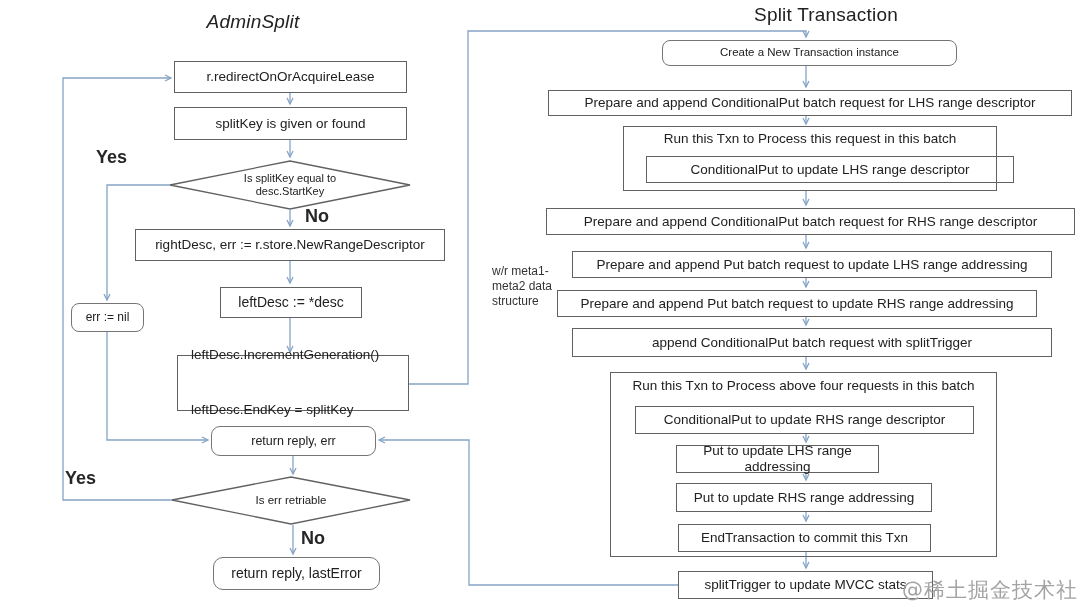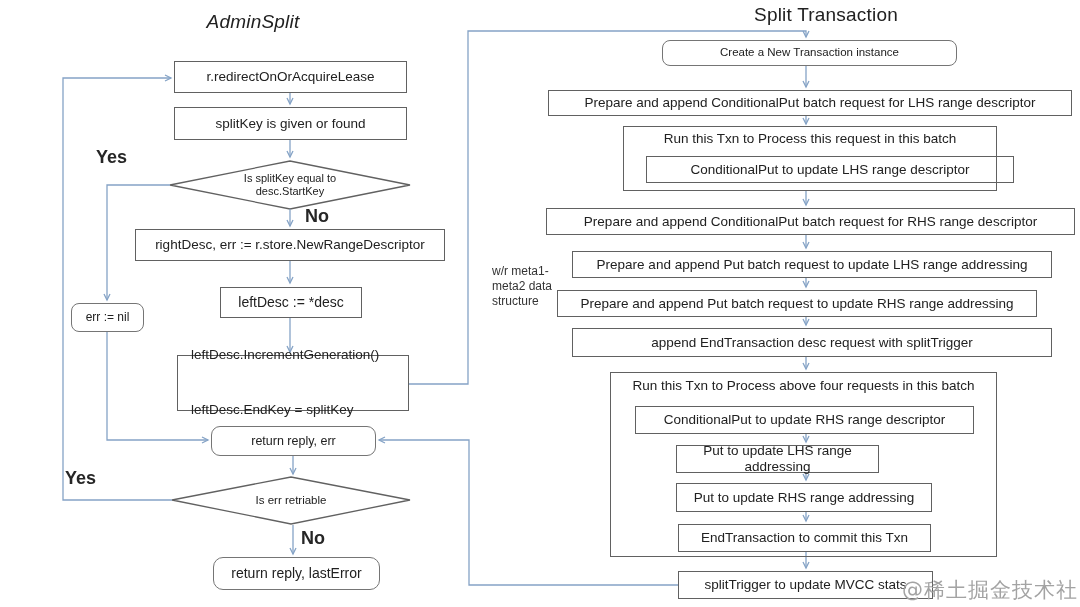--- a/index.html
+++ b/index.html
@@ -143,21 +143,21 @@
   <div class="container-box" style="left:623px;top:126px;width:374px;height:65px;"></div>
   <div class="container-header" style="left:623px;top:131px;width:374px;">Run this Txn to Process this request in this batch</div>
   <div class="node" style="left:646px;top:156px;width:368px;height:27px;">ConditionalPut to update LHS range descriptor</div>
 
   <div class="node" style="left:546px;top:208px;width:529px;height:27px;">Prepare and append ConditionalPut batch request for RHS range descriptor</div>
 
   <div class="node" style="left:572px;top:251px;width:480px;height:27px;">Prepare and append Put batch request to update LHS range addressing</div>
 
   <div class="node" style="left:557px;top:290px;width:480px;height:27px;">Prepare and append Put batch request to update RHS range addressing</div>
 
-  <div class="node" style="left:572px;top:328px;width:480px;height:29px;">append EndTransaction desc request with splitTrigger</div>
+  <div class="node" style="left:572px;top:328px;width:480px;height:29px;">append ConditionalPut batch request with splitTrigger</div>
 
   <div class="container-box" style="left:610px;top:372px;width:387px;height:185px;"></div>
   <div class="container-header" style="left:610px;top:378px;width:387px;">Run this Txn to Process above four requests in this batch</div>
   <div class="node" style="left:635px;top:406px;width:339px;height:28px;">ConditionalPut to update RHS range descriptor</div>
   <div class="node" style="left:676px;top:445px;width:203px;height:28px;">Put to update LHS range addressing</div>
   <div class="node" style="left:676px;top:483px;width:256px;height:29px;">Put to update RHS range addressing</div>
   <div class="node" style="left:678px;top:524px;width:253px;height:28px;">EndTransaction to commit this Txn</div>
 
   <div class="node" style="left:678px;top:571px;width:255px;height:28px;">splitTrigger to update MVCC stats</div>
 

